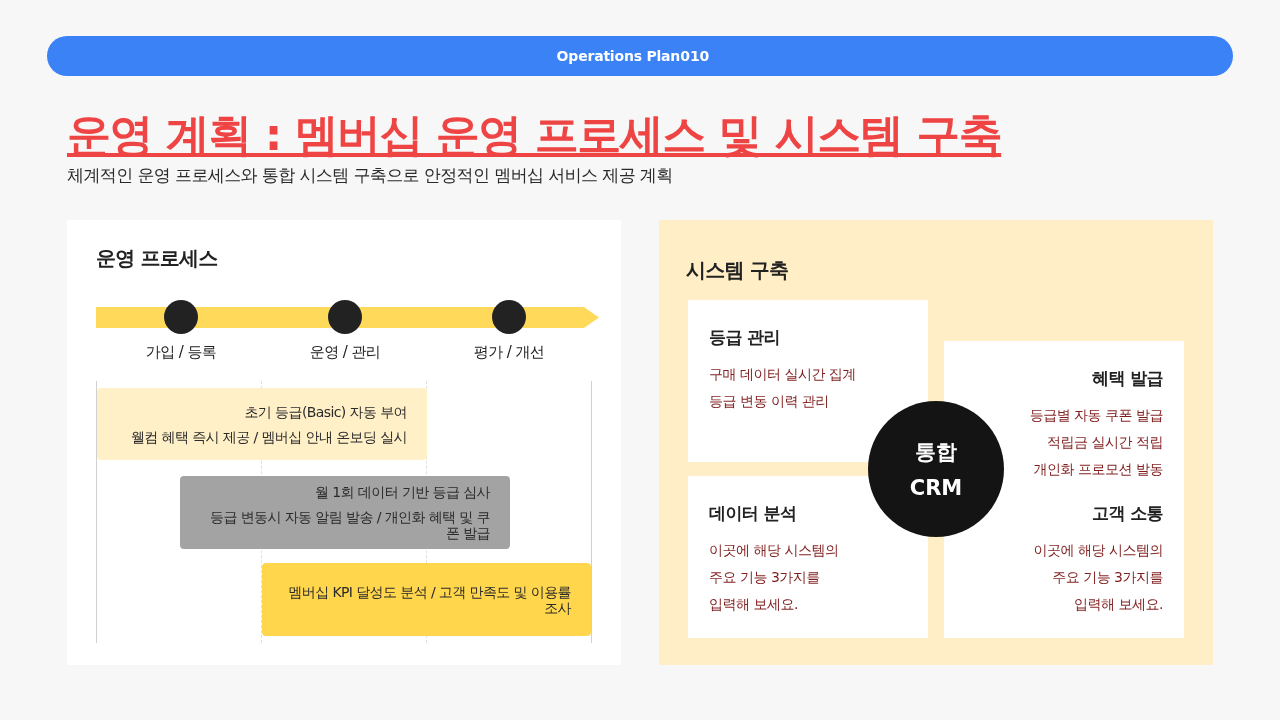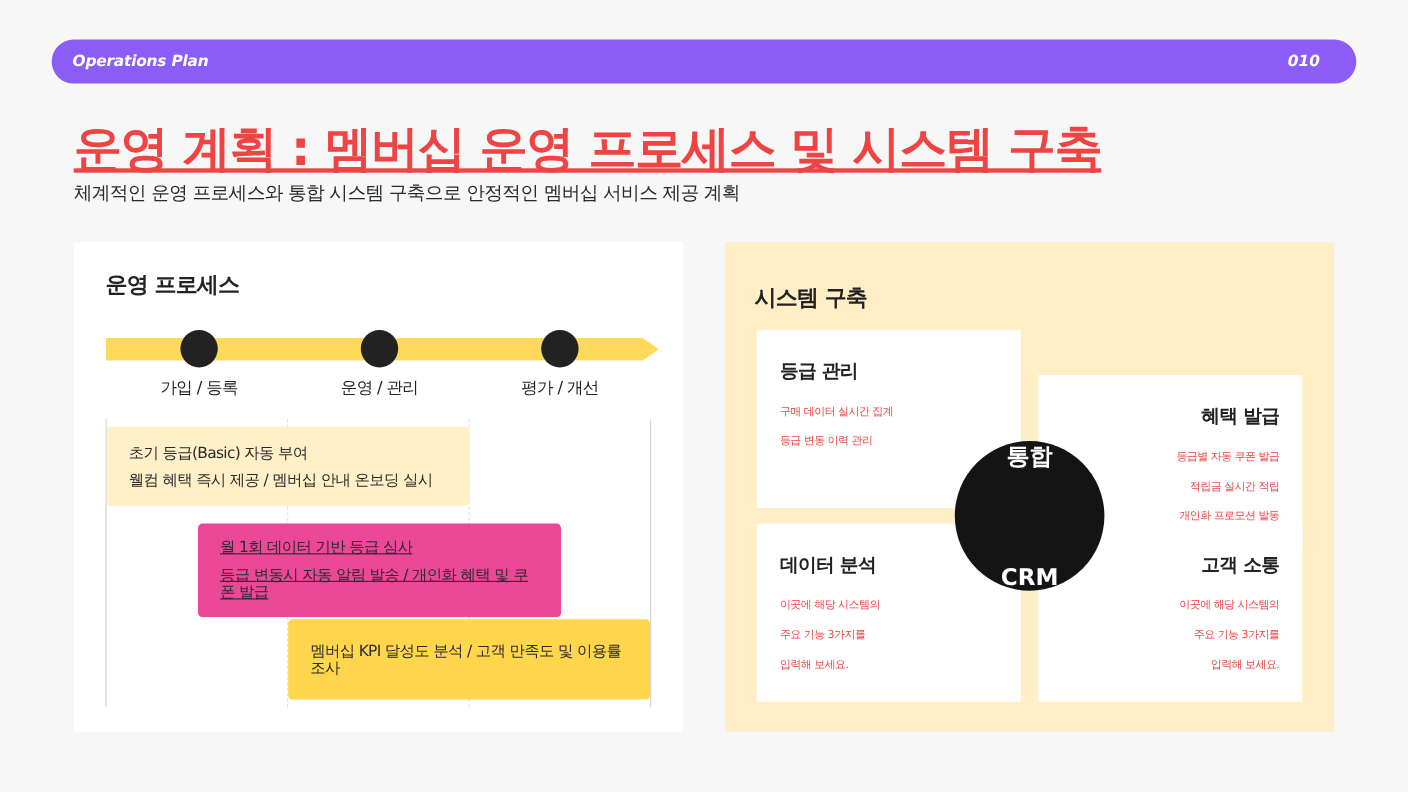--- a/index.html
+++ b/index.html
@@ -5,24 +5,23 @@
   * { box-sizing: border-box; margin: 0; padding: 0; }
   html, body { width: 1280px; height: 720px; overflow: hidden; }
   body {
     background: #f7f7f7;
     font-family: "DejaVu Sans", "Liberation Sans", sans-serif;
     color: #222;
     position: relative;
   }
   .header-bar {
     position: absolute; left: 47px; top: 36px; width: 1186px; height: 40px;
-    background: #8b5cf6; border-radius: 20px;
-    display: flex; align-items: center; justify-content: space-between;
+    background: #3b82f6; border-radius: 20px;
+    display: flex; align-items: center; justify-content: center;
     padding: 0 33px 0 19px;
-    font-style: italic;
   }
   .header-bar .hdr-title { color: #fff; font-weight: bold; font-size: 14px; letter-spacing: -0.2px; }
   .header-bar .hdr-page { color: #fff; font-weight: bold; font-size: 14px; }
 
   .page-title {
     position: absolute; left: 67px; top: 106px;
     font-size: 44px; font-weight: bold; color: #ef4444; letter-spacing: -1.5px; text-decoration: underline;
   }
   .page-subtitle {
     position: absolute; left: 67px; top: 164px;
@@ -54,50 +53,50 @@
   }
   .gridline {
     position: absolute; top: 381px; height: 262px; width: 0;
     border-left: 1px solid #d0d0d0;
   }
   .gridline.dashed { border-left: 1px dashed #e0e0e0; }
 
   .task-box {
     position: absolute; border-radius: 4px; padding: 12px 20px;
     font-size: 14px; color: #2a2a2a; letter-spacing: -0.6px;
-    display: flex; flex-direction: column; justify-content: center; gap: 9px;
+    display: flex; flex-direction: column; justify-content: center; gap: 9px; text-align: right;
   }
   .task-box span { display: block; line-height: 16px; }
   .task-1 { left: 97px; top: 388px; width: 330px; height: 72px; background: #fff0c8; }
-  .task-2 { left: 180px; top: 476px; width: 330px; height: 85px; background: #ec4899; text-decoration: underline; }
+  .task-2 { left: 180px; top: 476px; width: 330px; height: 73px; background: #a3a3a3; }
   .task-3 { left: 262px; top: 563px; width: 329px; height: 73px; background: #ffd64c; }
 
   
   .panel-right {
     position: absolute; left: 659px; top: 220px; width: 554px; height: 445px;
     background: #ffeec6;
   }
   .panel-right .panel-title { left: 27px; top: 25px; margin-top: 12px; }
 
   .sys-card {
     position: absolute; width: 240px; height: 162px; background: #ffffff;
     padding: 26px 21px 0 21px;
   }
   .sys-card .card-title { font-size: 17px; font-weight: bold; color: #222; letter-spacing: -0.6px; margin-bottom: 12px; }
-  .sys-card .card-line { font-size: 10px; color: #ef4444; line-height: 27px; letter-spacing: -0.5px; }
+  .sys-card .card-line { font-size: 14px; color: #7f1d1d; line-height: 27px; letter-spacing: -0.5px; }
   .sys-card.right { text-align: right; }
   .card-tl { left: 688px; top: 300px; }
   .card-tr { left: 944px; top: 300px; margin-top: 41px; }
   .card-bl { left: 688px; top: 476px; }
   .card-br { left: 944px; top: 476px; }
 
   .crm-circle {
     position: absolute; left: 868px; top: 401px; width: 136px; height: 136px;
     border-radius: 50%; background: #141414;
-    display: flex; flex-direction: column; align-items: center; justify-content: space-between; gap: 10px;
+    display: flex; flex-direction: column; align-items: center; justify-content: center; gap: 10px;
     color: #fff; font-size: 21px; font-weight: bold;
   }
 </style>
 </head>
 <body>
 
 <div class="header-bar">
   <span class="hdr-title">Operations Plan</span>
   <span class="hdr-page">010</span>
 </div>

